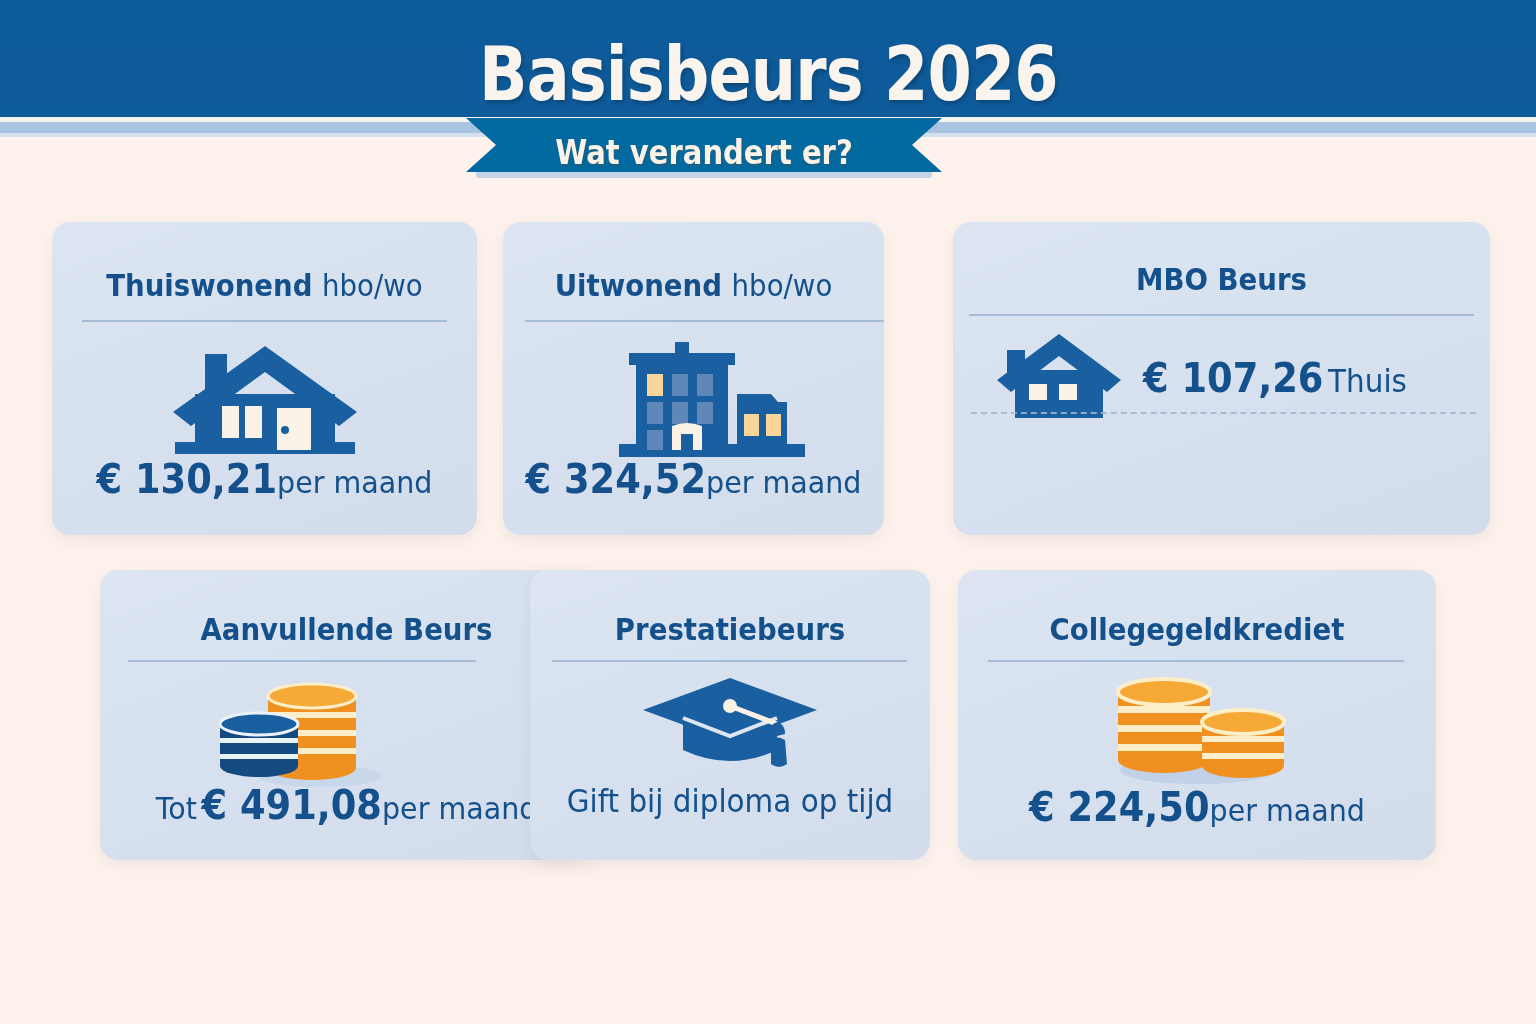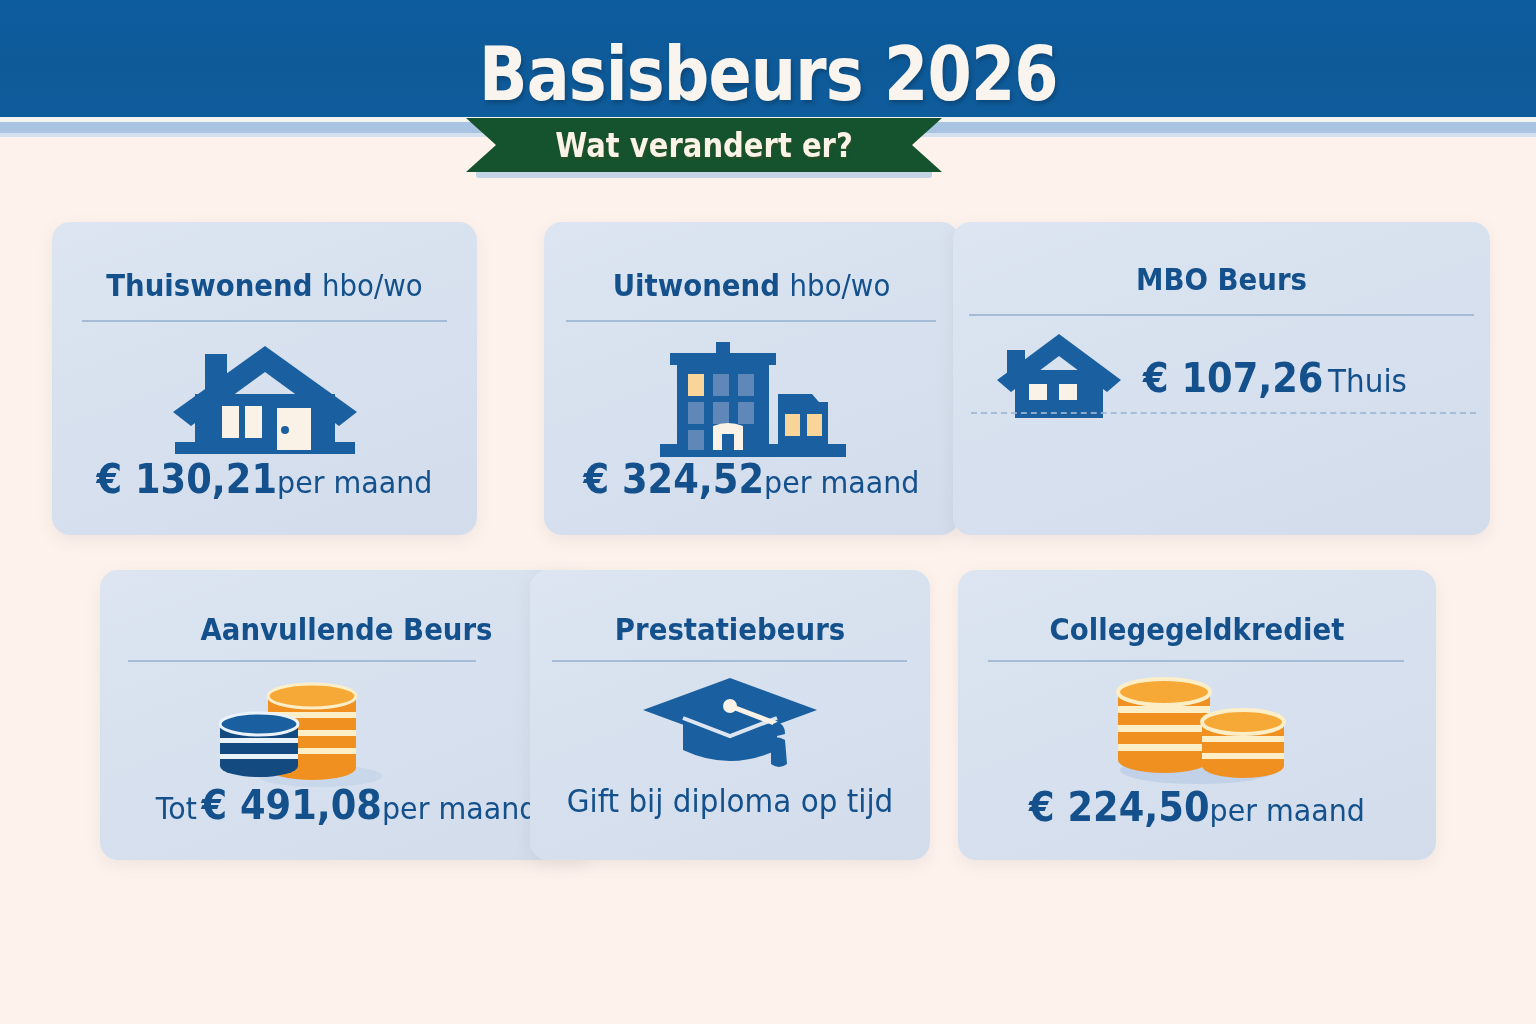--- a/index.html
+++ b/index.html
@@ -58,25 +58,25 @@
   .band-blue-fade {
     position: absolute;
     left: 0; top: 133px;
     width: 1536px; height: 4px;
     background: #D4E0EE;
   }
   .ribbon-inner {
     position: absolute;
     left: 466px; top: 118px;
     width: 476px; height: 54px;
-    background: #14532d;
+    background: #0369a1;
     clip-path: polygon(0 0, 30px 50%, 0 100%, 476px 100%, 446px 50%, 476px 0);
     -webkit-clip-path: polygon(0 0, 30px 50%, 0 100%, 476px 100%, 446px 50%, 476px 0);
     display: flex;
-    align-items: center;
+    align-items: flex-end;
     justify-content: center;
   }
   .ribbon-shadow {
     position: absolute;
     left: 476px; top: 170px;
     width: 456px; height: 8px;
     background: #B9CFE6;
     border-radius: 0 0 3px 3px;
     opacity: 0.85;
   }
@@ -218,21 +218,21 @@
       <rect x="112" y="66" width="34" height="42" fill="#FAF2E6"></rect>
       <circle cx="120" cy="88" r="4" fill="#1A5FA0"></circle>
     </svg>
   </div>
 
   <div class="card-value" style="top:234px;">
     <span class="amount">€ 130,21</span><span class="suffix">per maand</span>
   </div>
 </div>
 
-<div class="card" style="left:503px; top:222px; width:415px; height:313px;margin-left:41px;">
+<div class="card" style="left:503px; top:222px; width:381px; height:313px;">
 
   <div class="card-title" style="top:46px;">
     <span style="font-weight:bold;">Uitwonend</span>
     <span class="light">hbo/wo</span>
   </div>
 
   <div class="card-rule" style="left:22px; top:98px; width:370px;"></div>
 
   <div class="icon-wrap" style="left:0; top:118px; width:415px; height:125px;">
     <svg width="200" height="125" viewBox="0 0 200 125">

